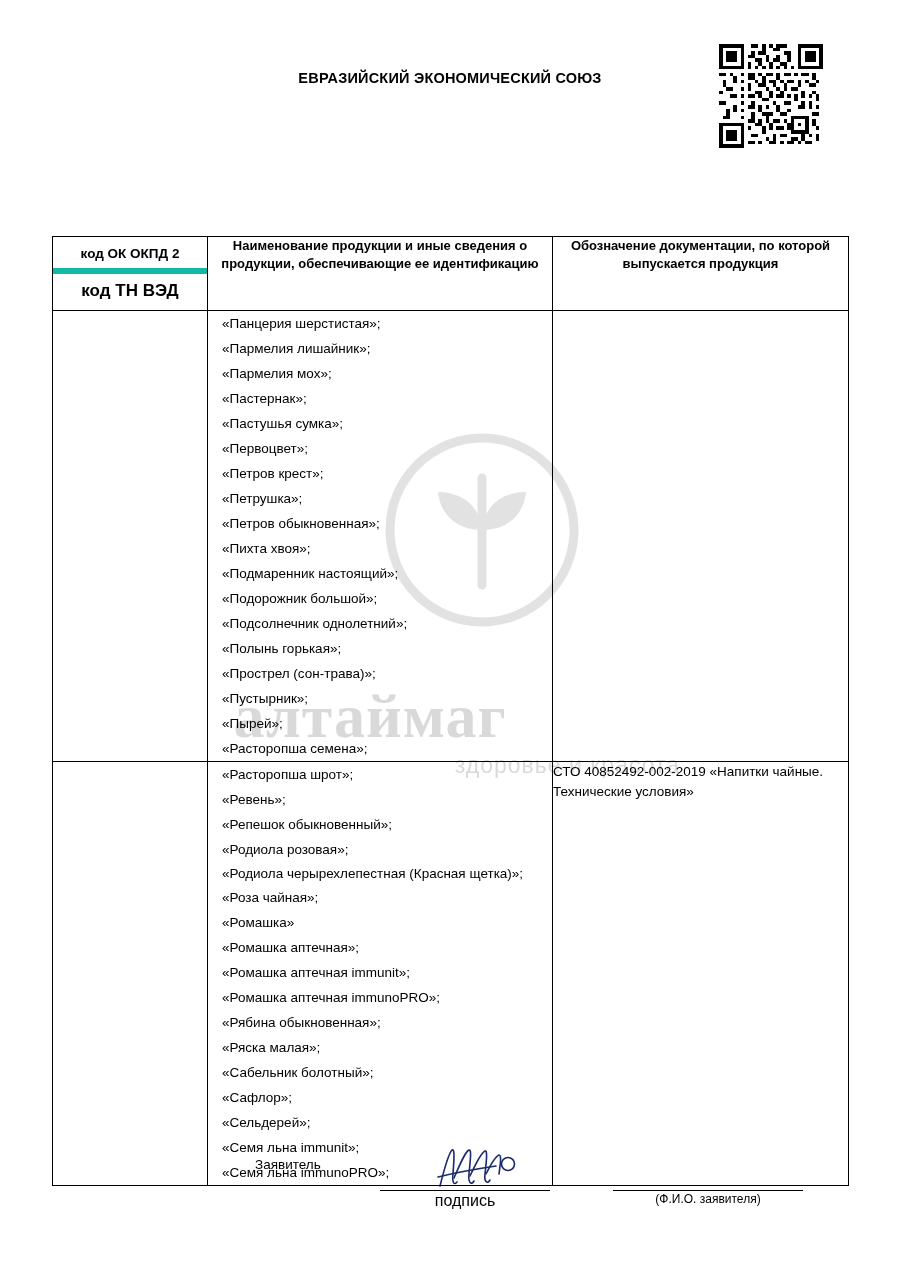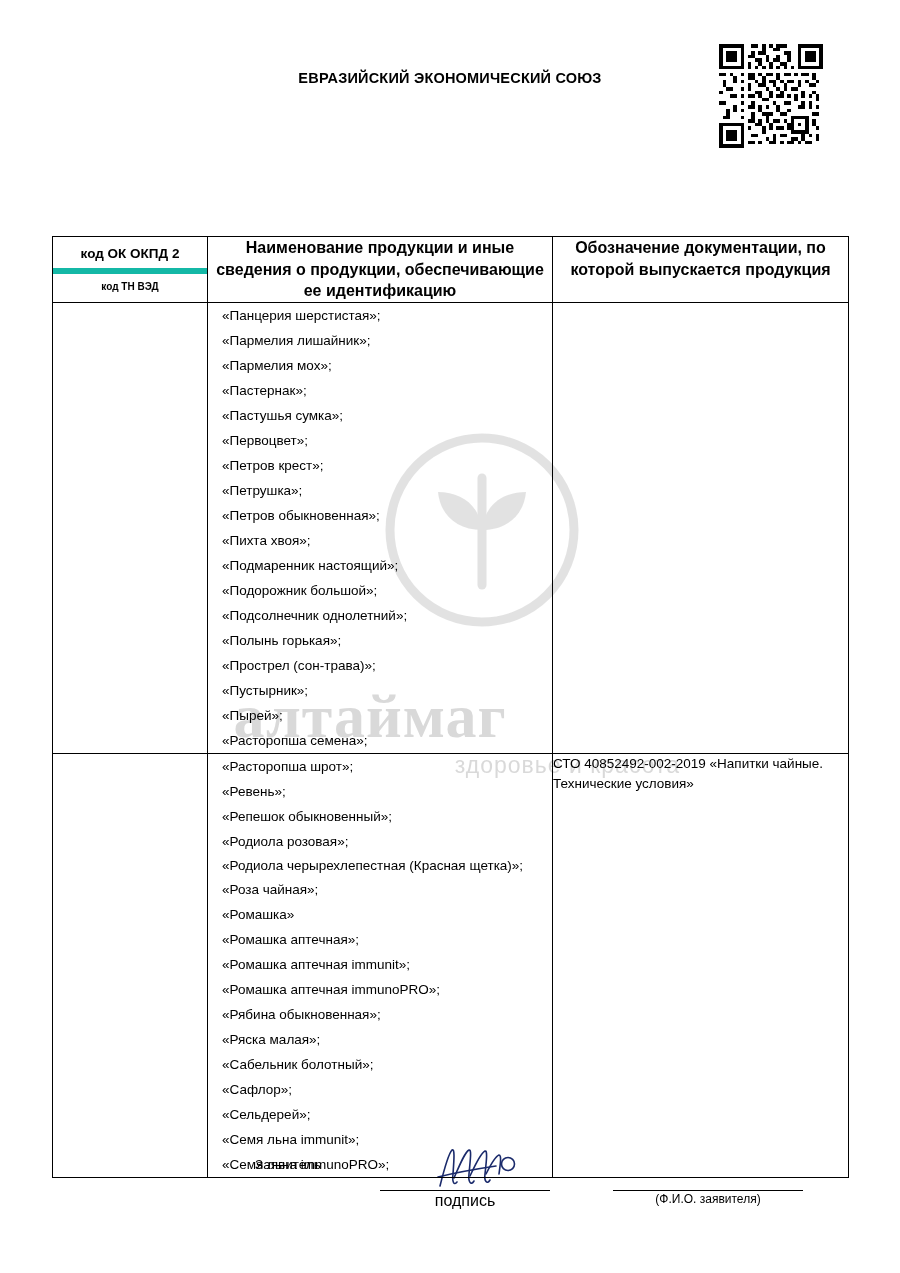--- a/index.html
+++ b/index.html
@@ -112,38 +112,38 @@
     vertical-align: top;
     padding: 0;
   }
   .col1 { width: 155px; }
   .col2 { width: 345px; }
   .col3 { width: 296px; }
 
   .head-cell {
     text-align: center;
     font-weight: bold;
-    font-size: 16px;
+    font-size: 13px;
     line-height: 1.35;
     padding: 8px 6px 9px 6px;
     margin-top: 23px;
   }
   .head-cell-1 {
     padding: 0;
   }
   .head-1a {
     font-weight: bold;
     font-size: 13.5px;
     padding: 9px 6px 7px 6px;
     border-bottom: 6px solid #14b8a6;
   }
   .head-1b {
     text-align: center;
     font-weight: bold;
-    font-size: 10px;
+    font-size: 17px;
     padding: 7px 6px 9px 6px;
   }
 
   .body-cell {
     font-size: 13.5px;
     line-height: 1.0;
     padding: 10px 8px 10px 10px;
   }
   .prod-list {
     margin: 0;

